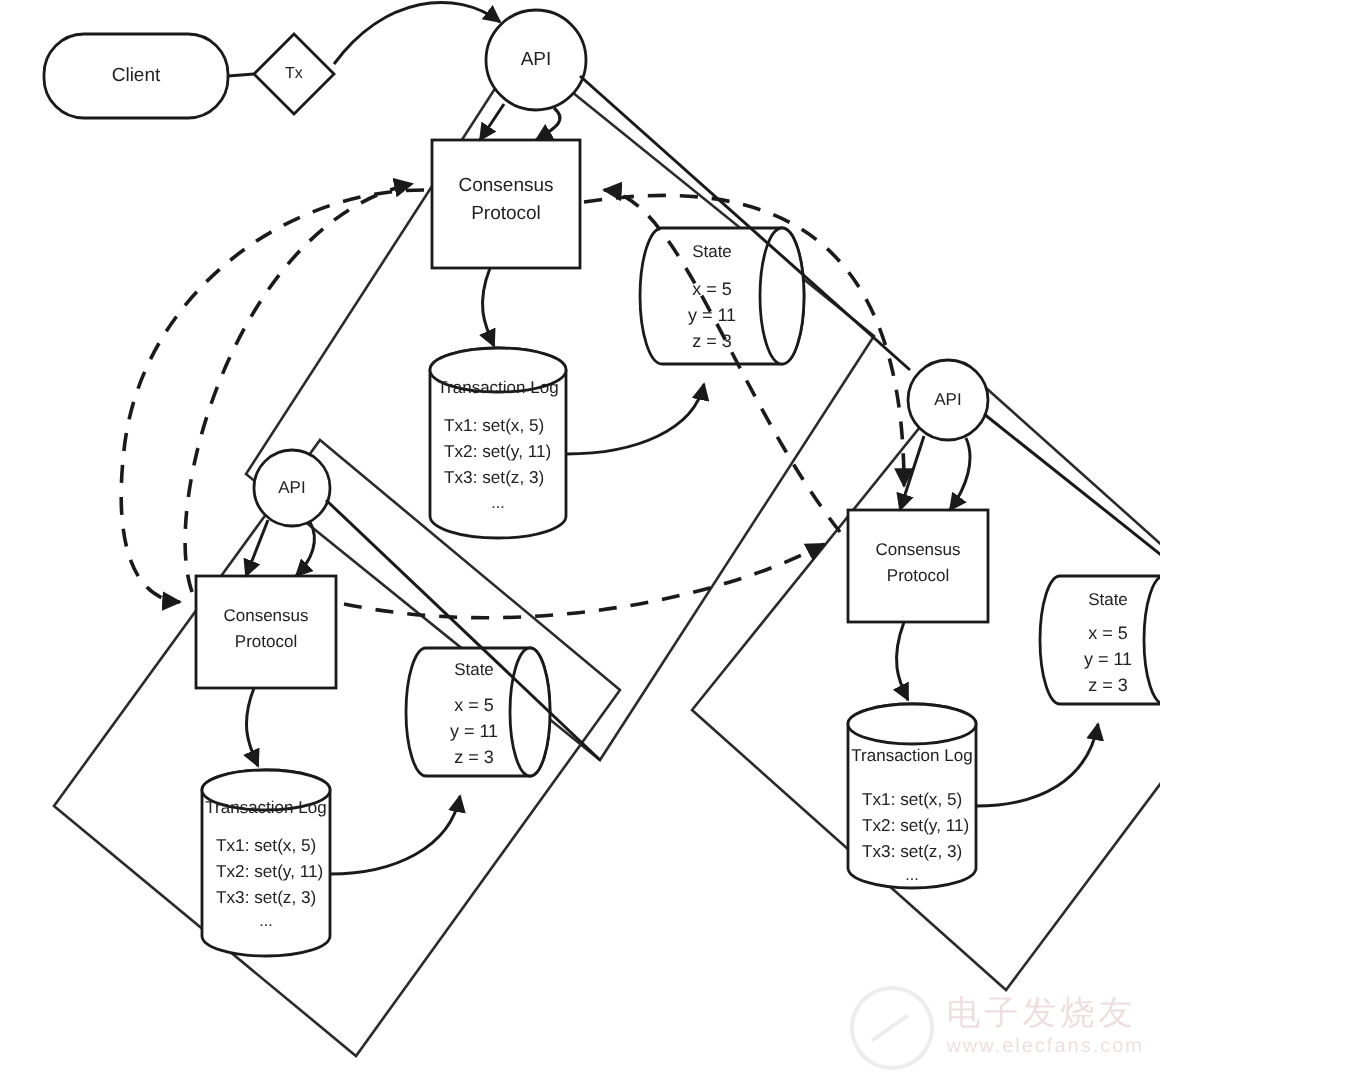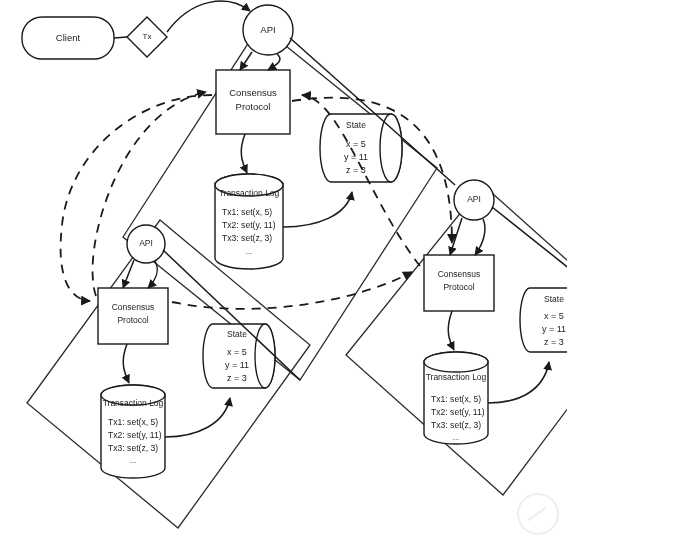--- a/index.html
+++ b/index.html
@@ -7,20 +7,21 @@
     padding: 0;
     background: #ffffff;
   }
   #canvas {
     position: relative;
     width: 567px;
     height: 541px;
     background: #ffffff;
     overflow: hidden;
     font-family: "Liberation Sans", sans-serif;
+    padding-left: 13px;
   }
   #diagram-svg {
     position: absolute;
     left: 0;
     top: 0;
     width: 681px;
     height: 541px;
   }
   .shape-stroke {
     fill: #ffffff;
@@ -273,15 +274,19 @@
     <path class="edge-dashed" d="M 172 302 C 260 320, 360 300, 412 272" marker-end="url(#arrow-dash)"></path>
 
     <path class="edge-dashed" d="M 212 95 C 140 95, 70 150, 62 225 C 56 278, 70 300, 90 301" marker-end="url(#arrow-dash)"></path>
 
     <path class="edge-dashed" d="M 96 296 C 80 250, 120 110, 206 92" marker-end="url(#arrow-dash)"></path>
 
   </svg>
 
   <div class="watermark">
     <div class="wm-mark"></div>
+    <div class="wm-text">
+      <span class="wm-cn">电子发烧友</span>
+      <span class="wm-url">www.elecfans.com</span>
+    </div>
   </div>
 
 </div>
 
 </body></html>

